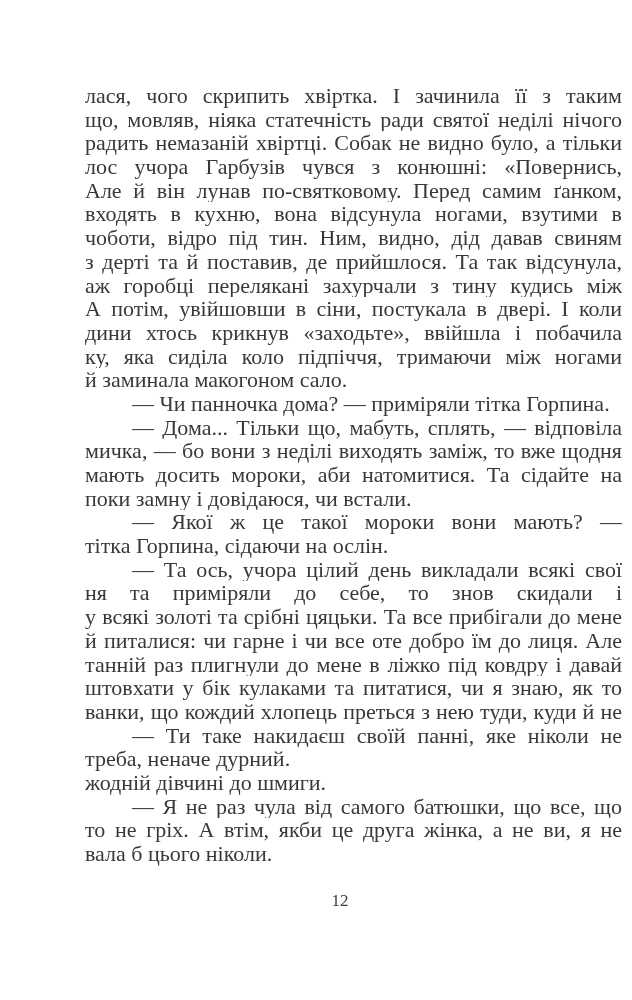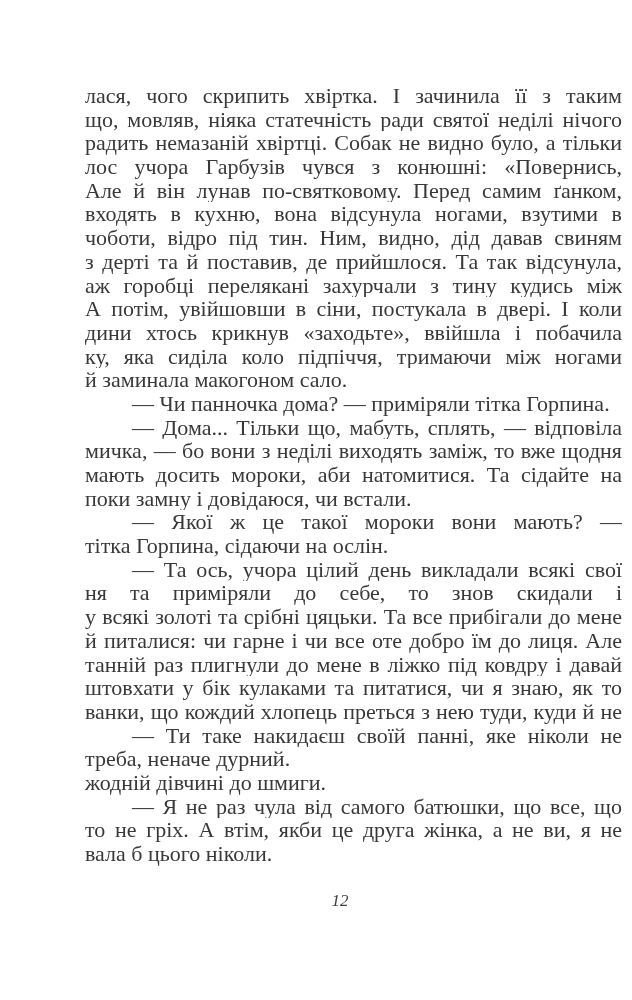--- a/index.html
+++ b/index.html
@@ -32,21 +32,20 @@
   }
   .line.indent {
     text-indent: 47px;
   }
   .folio {
     position: absolute;
     top: 891px;
     left: 85px;
     width: 510px;
     text-align: center;
-    font-style: italic;
     font-size: 17px;
     color: #3e3e3e;
   }
 </style>
 </head>
 <body>
 
 <div class="page">
   <div class="text-block" id="text-block">
       <div class="line">лася, чого скрипить хвіртка. І зачинила її з таким виглядом,</div>

